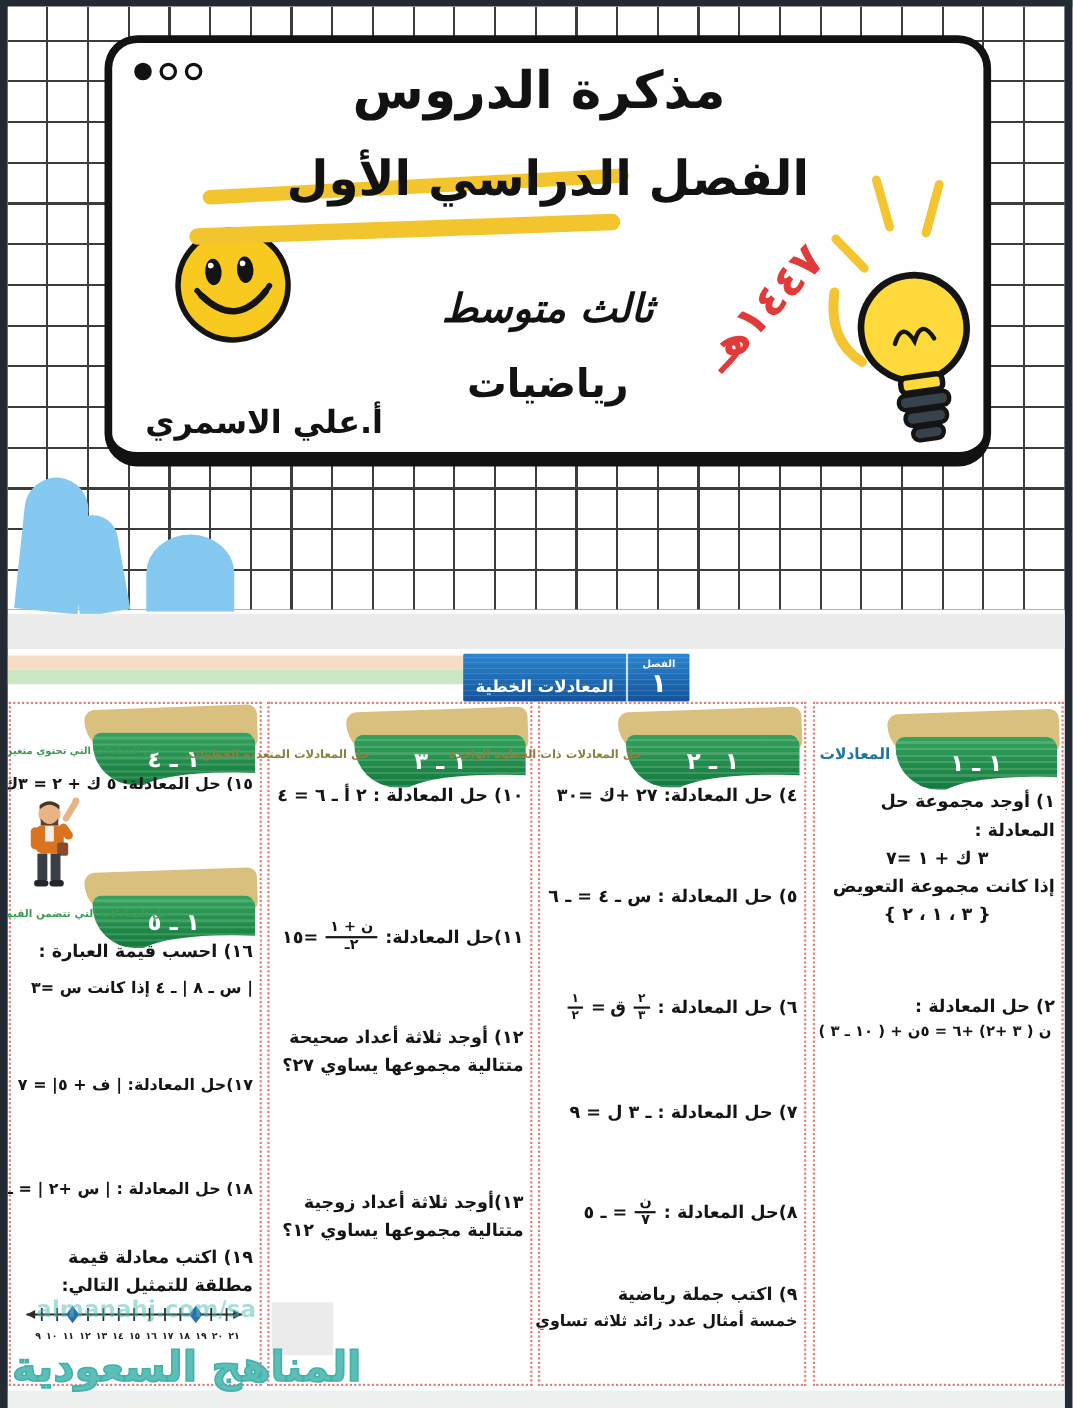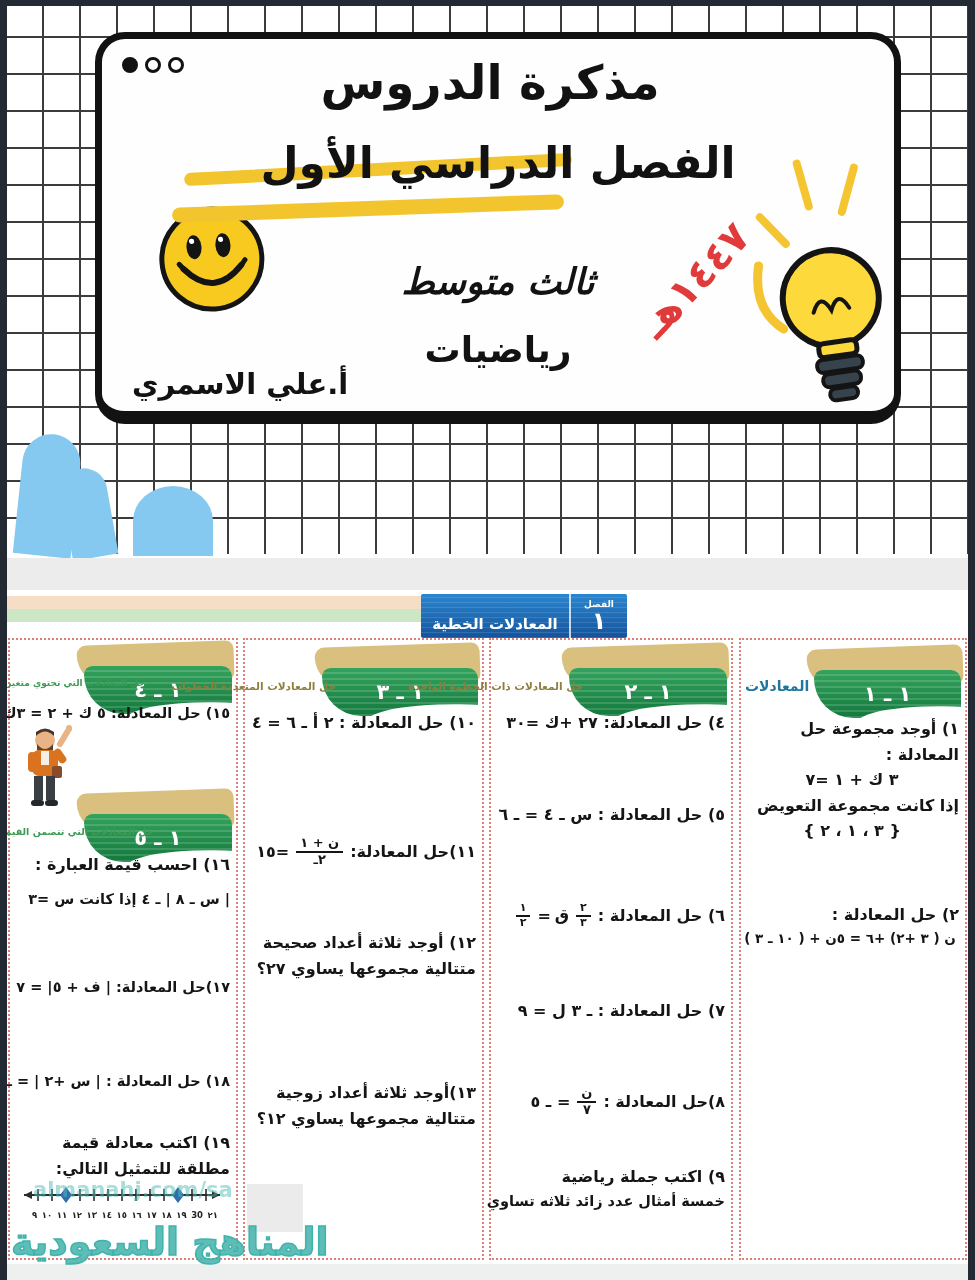--- a/index.html
+++ b/index.html
@@ -347,21 +347,21 @@
           <span>١٠</span>
           <span>١١</span>
           <span>١٢</span>
           <span>١٣</span>
           <span>١٤</span>
           <span>١٥</span>
           <span>١٦</span>
           <span>١٧</span>
           <span>١٨</span>
           <span>١٩</span>
-          <span>30</span>
+          <span>٢٠</span>
           <span>٢١</span>
         </div>
       </div>
     </div>
   </div>
 
   <div class="wm-site">almanahj.com/sa</div>
   <div class="wm-name">المناهج السعودية</div>
   <div class="footer-strip"></div>
 </div>

